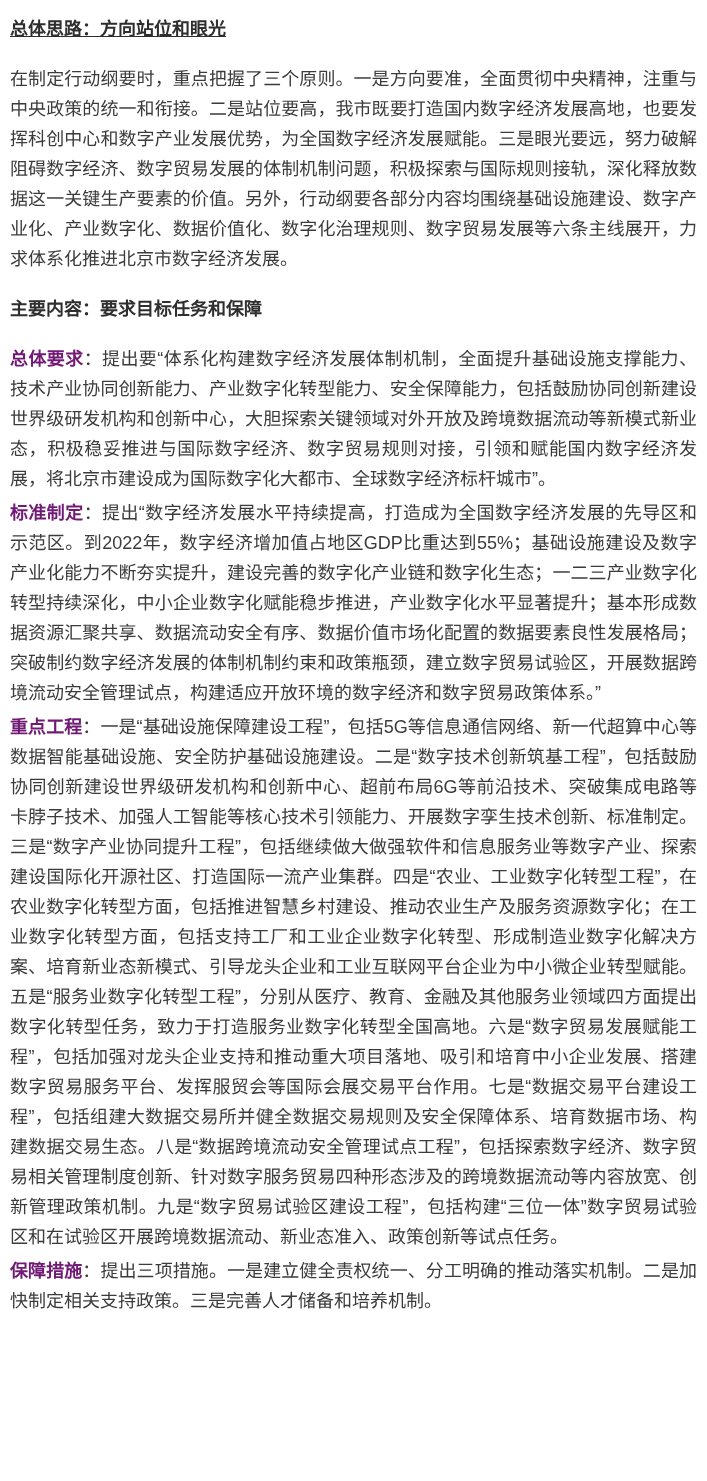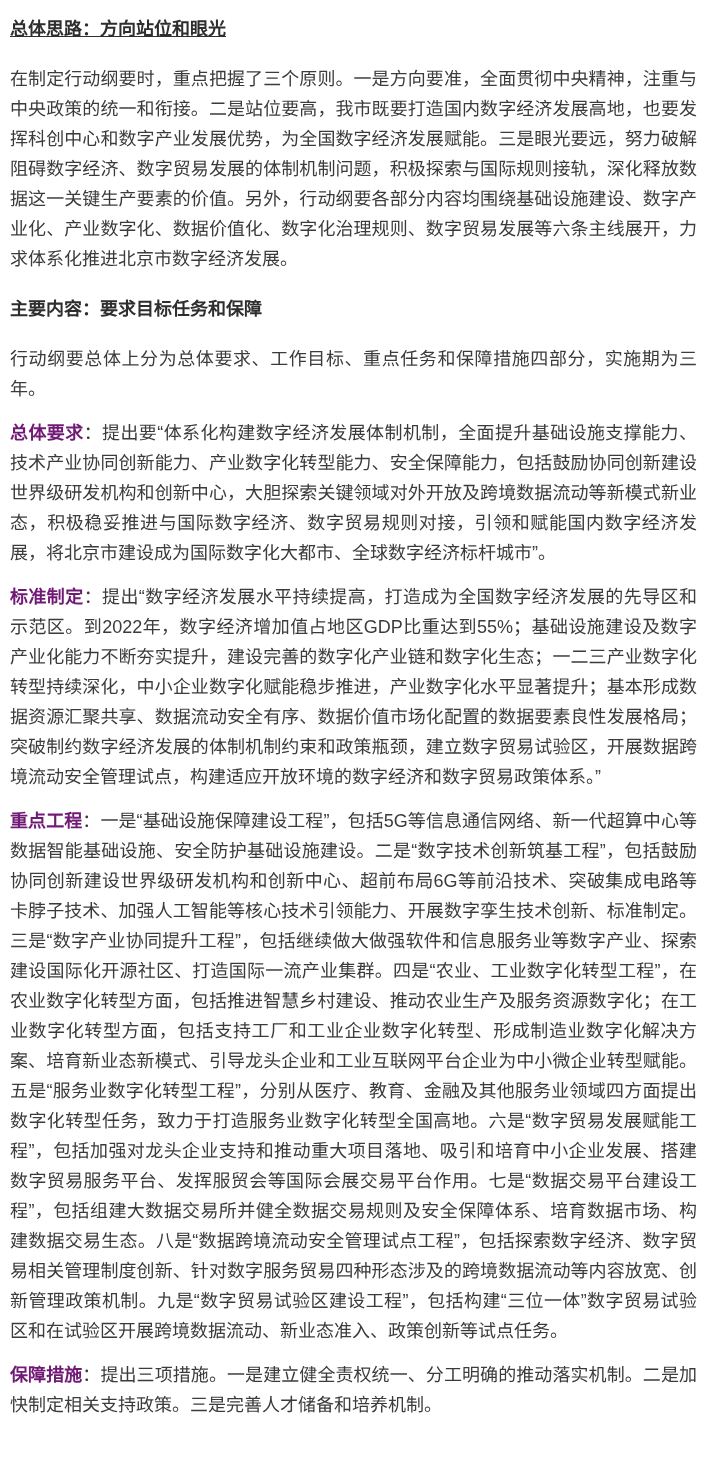--- a/index.html
+++ b/index.html
@@ -28,21 +28,21 @@
     text-align: left;
   }
   .article h2:first-child {
     margin-top: 0;
     text-decoration: underline;
   }
   .article p {
     font-size: 18px;
     line-height: 30px;
     color: #3b3b3b;
-    margin: 14px 0;
+    margin: 4px 0;
     text-align: justify;
     word-break: break-all;
   }
   .article p:last-child {
     margin-bottom: 0;
   }
   .article p strong {
     font-weight: bold;
     color: #701a75;
   }
@@ -51,21 +51,20 @@
 <body>
 
 <div class="article">
 
   <h2>总体思路：方向站位和眼光</h2>
 
   <p><span>在制定行动纲要时，重点把握了三个原则。一是方向要准，全面贯彻中央精神，注重与中央政策的统一和衔接。二是站位要高，我市既要打造国内数字经济发展高地，也要发挥科创中心和数字产业发展优势，为全国数字经济发展赋能。三是眼光要远，努力破解阻碍数字经济、数字贸易发展的体制机制问题，积极探索与国际规则接轨，深化释放数据这一关键生产要素的价值。另外，行动纲要各部分内容均围绕基础设施建设、数字产业化、产业数字化、数据价值化、数字化治理规则、数字贸易发展等六条主线展开，力求体系化推进北京市数字经济发展。</span></p>
 
   <h2>主要内容：要求目标任务和保障</h2>
 
-  <p><span>行动纲要总体上分为总体要求、工作目标、重点任务和保障措施四部分，实施期为三年。</span></p>
 
   <p><strong>总体要求</strong><span>：提出要“体系化构建数字经济发展体制机制，全面提升基础设施支撑能力、技术产业协同创新能力、产业数字化转型能力、安全保障能力，包括鼓励协同创新建设世界级研发机构和创新中心，大胆探索关键领域对外开放及跨境数据流动等新模式新业态，积极稳妥推进与国际数字经济、数字贸易规则对接，引领和赋能国内数字经济发展，将北京市建设成为国际数字化大都市、全球数字经济标杆城市”。</span></p>
 
   <p><strong>标准制定</strong><span>：提出“数字经济发展水平持续提高，打造成为全国数字经济发展的先导区和示范区。到2022年，数字经济增加值占地区GDP比重达到55%；基础设施建设及数字产业化能力不断夯实提升，建设完善的数字化产业链和数字化生态；一二三产业数字化转型持续深化，中小企业数字化赋能稳步推进，产业数字化水平显著提升；基本形成数据资源汇聚共享、数据流动安全有序、数据价值市场化配置的数据要素良性发展格局；突破制约数字经济发展的体制机制约束和政策瓶颈，建立数字贸易试验区，开展数据跨境流动安全管理试点，构建适应开放环境的数字经济和数字贸易政策体系。”</span></p>
 
   <p><strong>重点工程</strong><span>：一是“基础设施保障建设工程”，包括5G等信息通信网络、新一代超算中心等数据智能基础设施、安全防护基础设施建设。二是“数字技术创新筑基工程”，包括鼓励协同创新建设世界级研发机构和创新中心、超前布局6G等前沿技术、突破集成电路等卡脖子技术、加强人工智能等核心技术引领能力、开展数字孪生技术创新、标准制定。三是“数字产业协同提升工程”，包括继续做大做强软件和信息服务业等数字产业、探索建设国际化开源社区、打造国际一流产业集群。四是“农业、工业数字化转型工程”，在农业数字化转型方面，包括推进智慧乡村建设、推动农业生产及服务资源数字化；在工业数字化转型方面，包括支持工厂和工业企业数字化转型、形成制造业数字化解决方案、培育新业态新模式、引导龙头企业和工业互联网平台企业为中小微企业转型赋能。五是“服务业数字化转型工程”，分别从医疗、教育、金融及其他服务业领域四方面提出数字化转型任务，致力于打造服务业数字化转型全国高地。六是“数字贸易发展赋能工程”，包括加强对龙头企业支持和推动重大项目落地、吸引和培育中小企业发展、搭建数字贸易服务平台、发挥服贸会等国际会展交易平台作用。七是“数据交易平台建设工程”，包括组建大数据交易所并健全数据交易规则及安全保障体系、培育数据市场、构建数据交易生态。八是“数据跨境流动安全管理试点工程”，包括探索数字经济、数字贸易相关管理制度创新、针对数字服务贸易四种形态涉及的跨境数据流动等内容放宽、创新管理政策机制。九是“数字贸易试验区建设工程”，包括构建“三位一体”数字贸易试验区和在试验区开展跨境数据流动、新业态准入、政策创新等试点任务。</span></p>
 
   <p><strong>保障措施</strong><span>：提出三项措施。一是建立健全责权统一、分工明确的推动落实机制。二是加快制定相关支持政策。三是完善人才储备和培养机制。</span></p>
 
 </div>

